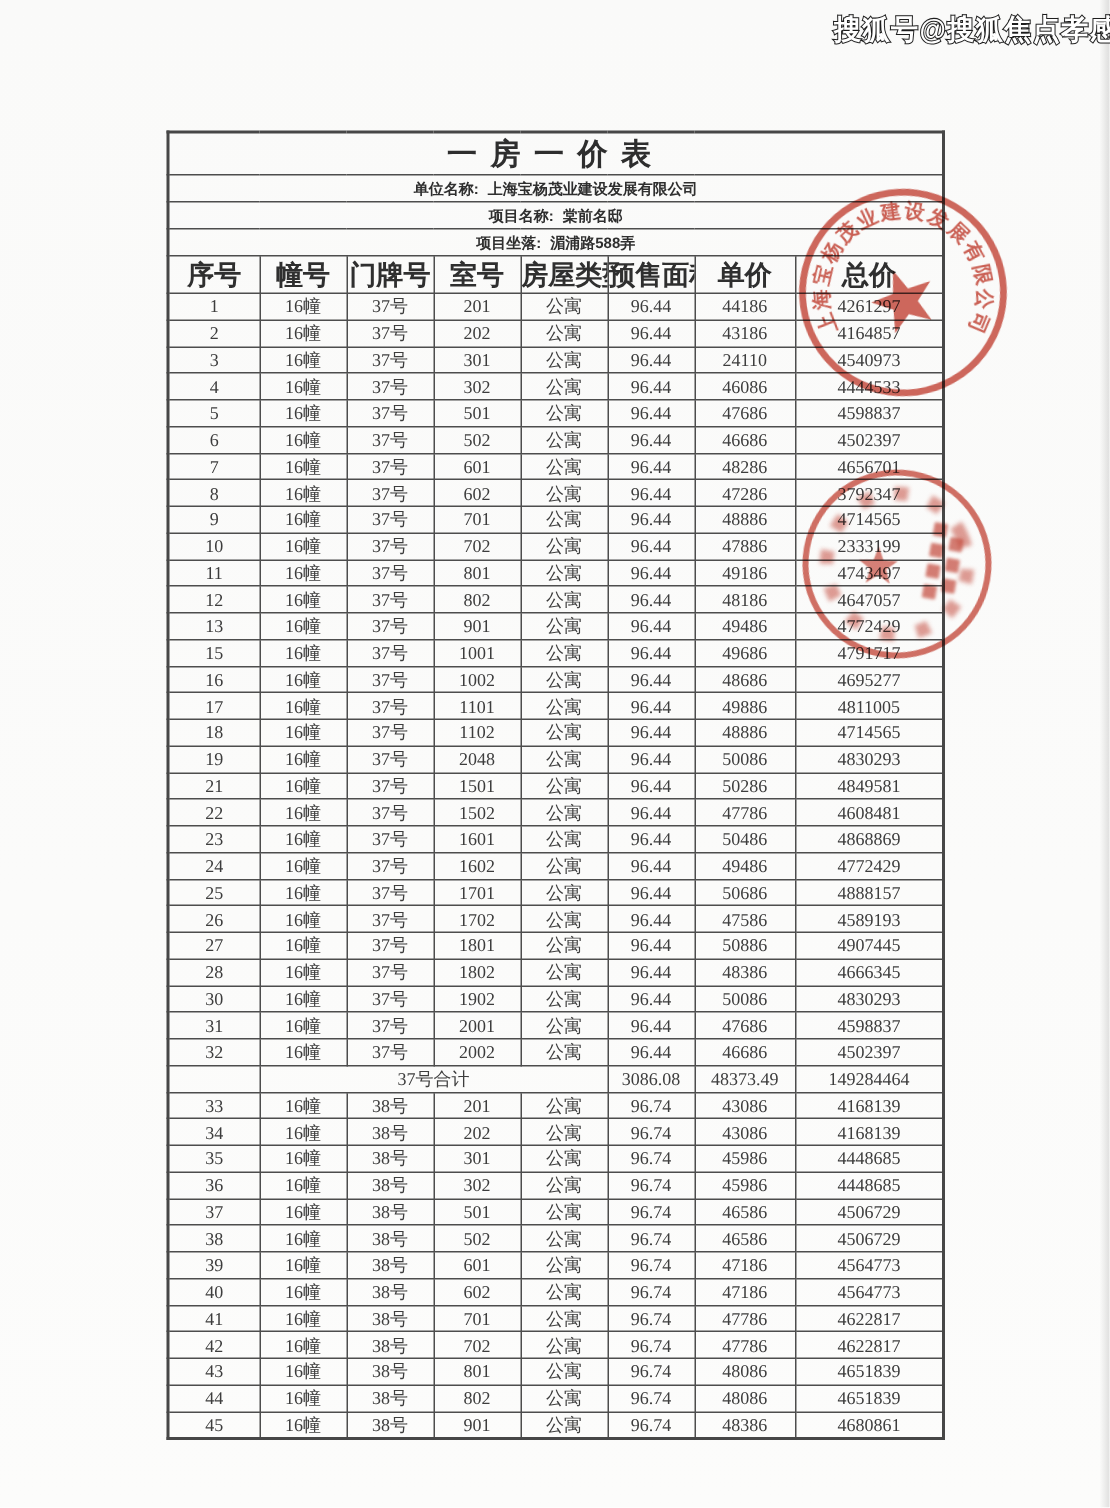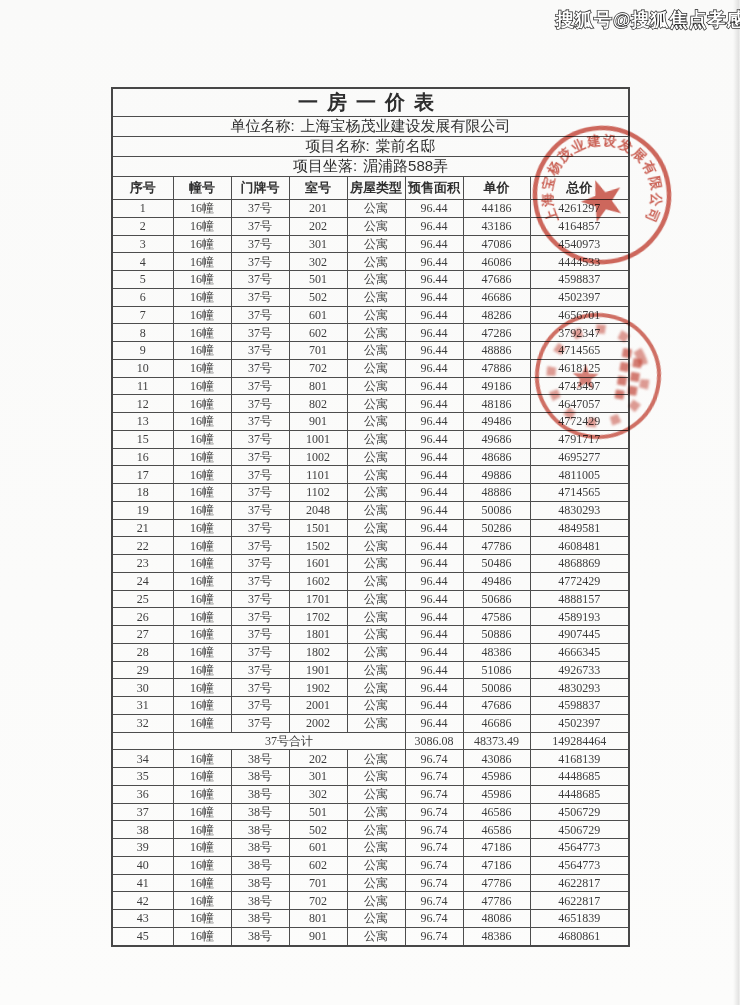--- a/index.html
+++ b/index.html
@@ -26,26 +26,26 @@
   }
   .price-table td,.price-table th{
     border:1px solid #4d4d4d;padding:0;text-align:center;
     overflow:hidden;white-space:nowrap;vertical-align:middle;
   }
   .title-cell{
     height:26px;font-size:20px;font-weight:bold;letter-spacing:9px;
     font-family:"Liberation Sans","DejaVu Sans",sans-serif;color:#2e2e2e;
   }
   .info-cell{
-    height:17px;text-align:left;font-weight:normal;font-size:15px;
+    height:17px;text-align:left;font-weight:bold;font-size:10px;
     padding-left:5px;font-family:"Liberation Sans","DejaVu Sans",sans-serif;color:#2f2f2f;
   }
   .info-cell .lbl{margin-right:6px;}
   .price-table th.col-h{
-    height:22px;font-size:13px;font-weight:bold;
+    height:22px;font-size:18px;font-weight:bold;
     font-family:"Liberation Sans","DejaVu Sans",sans-serif;color:#2f2f2f;
   }
   .price-table tbody.rows td{
     height:16.75px;font-size:12px;line-height:1;color:#3d3d3d;
   }
   .stamp{position:absolute;mix-blend-mode:multiply;opacity:.9;filter:blur(.3px);}
   .stamp-1{left:526px;top:119px;width:152px;height:152px;transform:rotate(-8deg);}
   .stamp-2{left:528px;top:306px;width:140px;height:140px;transform:rotate(10deg);}
 </style>
 </head>
@@ -117,21 +117,21 @@
         <td>43186</td>
         <td>4164857</td>
       </tr>
       <tr>
         <td>3</td>
         <td>16幢</td>
         <td>37号</td>
         <td>301</td>
         <td>公寓</td>
         <td>96.44</td>
-        <td>47086</td>
+        <td>24110</td>
         <td>4540973</td>
       </tr>
       <tr>
         <td>4</td>
         <td>16幢</td>
         <td>37号</td>
         <td>302</td>
         <td>公寓</td>
         <td>96.44</td>
         <td>46086</td>
@@ -188,21 +188,21 @@
         <td>4714565</td>
       </tr>
       <tr>
         <td>10</td>
         <td>16幢</td>
         <td>37号</td>
         <td>702</td>
         <td>公寓</td>
         <td>96.44</td>
         <td>47886</td>
-        <td>4618125</td>
+        <td>2333199</td>
       </tr>
       <tr>
         <td>11</td>
         <td>16幢</td>
         <td>37号</td>
         <td>801</td>
         <td>公寓</td>
         <td>96.44</td>
         <td>49186</td>
         <td>4743497</td>
@@ -349,30 +349,20 @@
       </tr>
       <tr>
         <td>28</td>
         <td>16幢</td>
         <td>37号</td>
         <td>1802</td>
         <td>公寓</td>
         <td>96.44</td>
         <td>48386</td>
         <td>4666345</td>
-      </tr>
-      <tr>
-        <td>29</td>
-        <td>16幢</td>
-        <td>37号</td>
-        <td>1901</td>
-        <td>公寓</td>
-        <td>96.44</td>
-        <td>51086</td>
-        <td>4926733</td>
       </tr>
       <tr>
         <td>30</td>
         <td>16幢</td>
         <td>37号</td>
         <td>1902</td>
         <td>公寓</td>
         <td>96.44</td>
         <td>50086</td>
         <td>4830293</td>
@@ -398,30 +388,40 @@
         <td>4502397</td>
       </tr>
       <tr>
         <td></td>
         <td colspan="4">37号合计</td>
         <td>3086.08</td>
         <td>48373.49</td>
         <td>149284464</td>
       </tr>
       <tr>
-        <td>34</td>
-        <td>16幢</td>
-        <td>38号</td>
-        <td>202</td>
+        <td>33</td>
+        <td>16幢</td>
+        <td>38号</td>
+        <td>201</td>
         <td>公寓</td>
         <td>96.74</td>
         <td>43086</td>
         <td>4168139</td>
       </tr>
       <tr>
+        <td>34</td>
+        <td>16幢</td>
+        <td>38号</td>
+        <td>202</td>
+        <td>公寓</td>
+        <td>96.74</td>
+        <td>43086</td>
+        <td>4168139</td>
+      </tr>
+      <tr>
         <td>35</td>
         <td>16幢</td>
         <td>38号</td>
         <td>301</td>
         <td>公寓</td>
         <td>96.74</td>
         <td>45986</td>
         <td>4448685</td>
       </tr>
       <tr>
@@ -492,20 +492,30 @@
         <td>公寓</td>
         <td>96.74</td>
         <td>47786</td>
         <td>4622817</td>
       </tr>
       <tr>
         <td>43</td>
         <td>16幢</td>
         <td>38号</td>
         <td>801</td>
+        <td>公寓</td>
+        <td>96.74</td>
+        <td>48086</td>
+        <td>4651839</td>
+      </tr>
+      <tr>
+        <td>44</td>
+        <td>16幢</td>
+        <td>38号</td>
+        <td>802</td>
         <td>公寓</td>
         <td>96.74</td>
         <td>48086</td>
         <td>4651839</td>
       </tr>
       <tr>
         <td>45</td>
         <td>16幢</td>
         <td>38号</td>
         <td>901</td>

